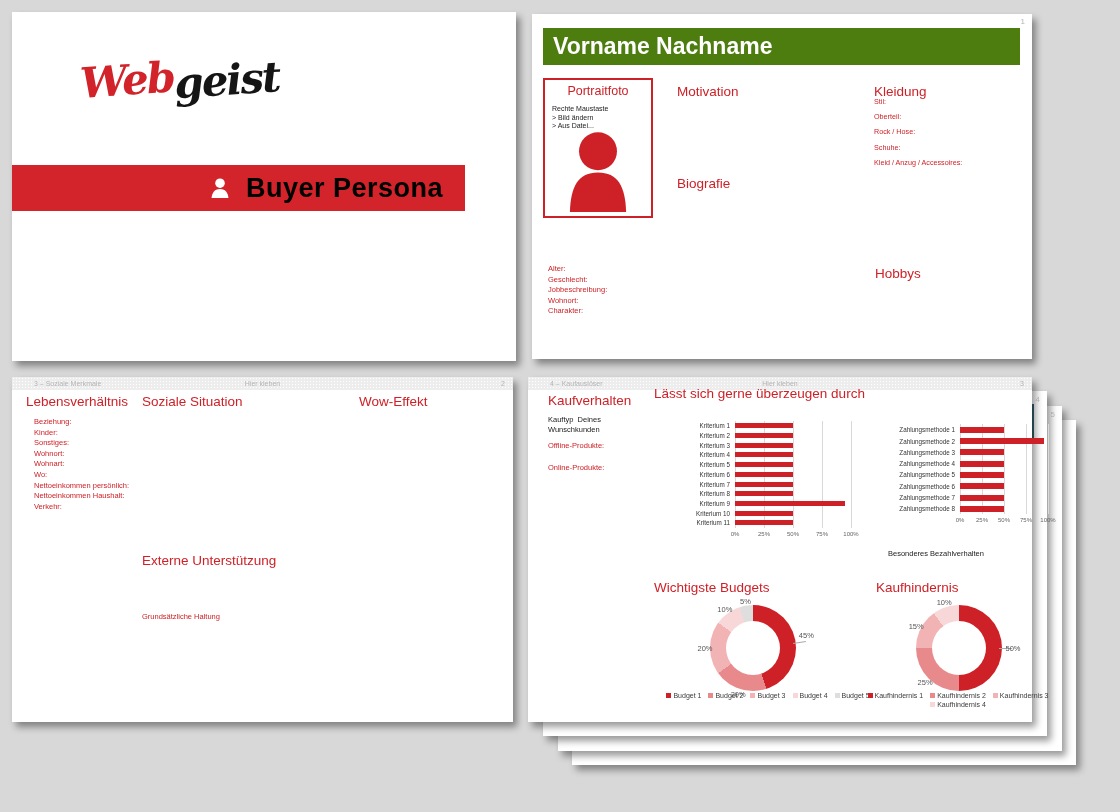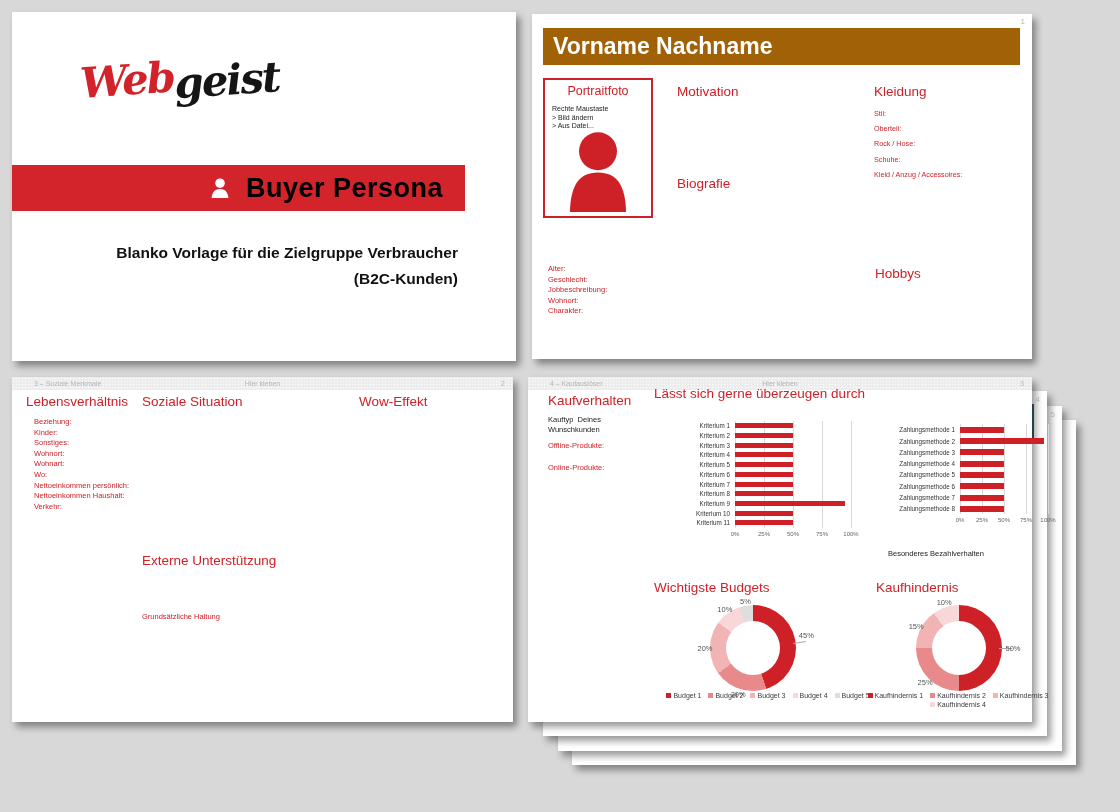--- a/index.html
+++ b/index.html
@@ -27,21 +27,21 @@
   .logo .web{color:#d2232a;}
   .logo .geist{color:#151515;position:relative;top:7px;}
   .banner1{position:absolute;left:0;top:153px;width:453px;height:46px;background:#d2242a;
     display:flex;align-items:center;justify-content:flex-end;gap:14px;padding-right:22px;box-sizing:border-box;}
   .banner1 .label{color:#000000;font-size:27px;font-weight:bold;letter-spacing:.5px;}
   .subtitle{position:absolute;right:58px;top:228px;text-align:right;color:#111111;
     font-size:15.5px;font-weight:bold;line-height:26px;}
 
   
   #slide-persona{left:532px;top:14px;width:500px;height:345px;}
-  .banner2{position:absolute;left:11px;top:14px;width:477px;height:37px;background:#a16207;
+  .banner2{position:absolute;left:11px;top:14px;width:477px;height:37px;background:#4d7c0f;
     display:flex;align-items:center;padding-left:10px;box-sizing:border-box;}
   .banner2 .label{color:#fff;font-size:23px;font-weight:bold;}
   .portrait{position:absolute;left:11px;top:64px;width:110px;height:140px;border:2px solid #ce2127;
     box-sizing:border-box;background:#fff;}
   .portrait .p-title{display:block;text-align:center;margin-top:4px;font-size:12.5px;color:#ce2127;}
   .portrait .p-hint{position:absolute;left:7px;top:25px;font-size:7px;color:#222;line-height:8.5px;white-space:pre;}
   .portrait svg{position:absolute;left:50%;bottom:4px;transform:translateX(-50%);}
   .lebensmotto-box{position:absolute;left:11px;top:211px;width:110px;height:34px;background:#d2242a;}
   .lebensmotto-box span{position:absolute;left:8px;top:12px;color:#fff;font-style:italic;font-size:8px;}
   .kleidung-fields{line-height:15.2px;font-size:7.2px;}
@@ -103,45 +103,41 @@
   </div>
   <div class="banner1">
     <span style="display:flex;">
       <svg width="24" height="24" viewBox="0 0 100 100">
           <circle cx="50" cy="30" r="20" fill="#ffffff"></circle>
           <path d="M50 54 C26 54 16 72 15 92 L85 92 C84 72 74 54 50 54 Z" fill="#ffffff"></path>
         </svg>
     </span>
     <span class="label">Buyer Persona</span>
   </div>
-  <div class="subtitle">
-    <div>Blanko Vorlage für die Zielgruppe Verbraucher</div>
-    <div>(B2C-Kunden)</div>
-  </div>
 </div>
 
 <div class="slide" id="slide-persona">
   <span class="pagenum">1</span>
   <div class="banner2">
     <span class="label">Vorname Nachname</span>
   </div>
   <div class="portrait">
     <span class="p-title">Portraitfoto</span>
     <span class="p-hint">Rechte Maustaste
 &gt; Bild ändern
 &gt; Aus Datei...</span>
     <svg width="76" height="82" viewBox="0 0 100 108">
       <circle cx="50" cy="28" r="25" fill="#ce2127"></circle>
       <path d="M50 56 C24 56 14 74 13 108 L87 108 C86 74 76 56 50 56 Z" fill="#ce2127"></path>
     </svg>
   </div>
   <span class="heading" style="left:145px;top:70px;">Motivation</span>
   <span class="heading" style="left:145px;top:162px;">Biografie</span>
   <span class="heading" style="left:342px;top:70px;">Kleidung</span>
-  <span class="fieldlist kleidung-fields" style="left:342px;top:92px;">Stil:
+  <span class="fieldlist kleidung-fields" style="left:342px;top:80px;">Stil:
 Oberteil:
 Rock / Hose:
 Schuhe:
 Kleid / Anzug / Accessoires:</span>
   <span class="fieldlist" style="left:16px;top:250px;">Alter:
 Geschlecht:
 Jobbeschreibung:
 Wohnort:
 Charakter:</span>
   <span class="heading" style="left:343px;top:252px;">Hobbys</span>

